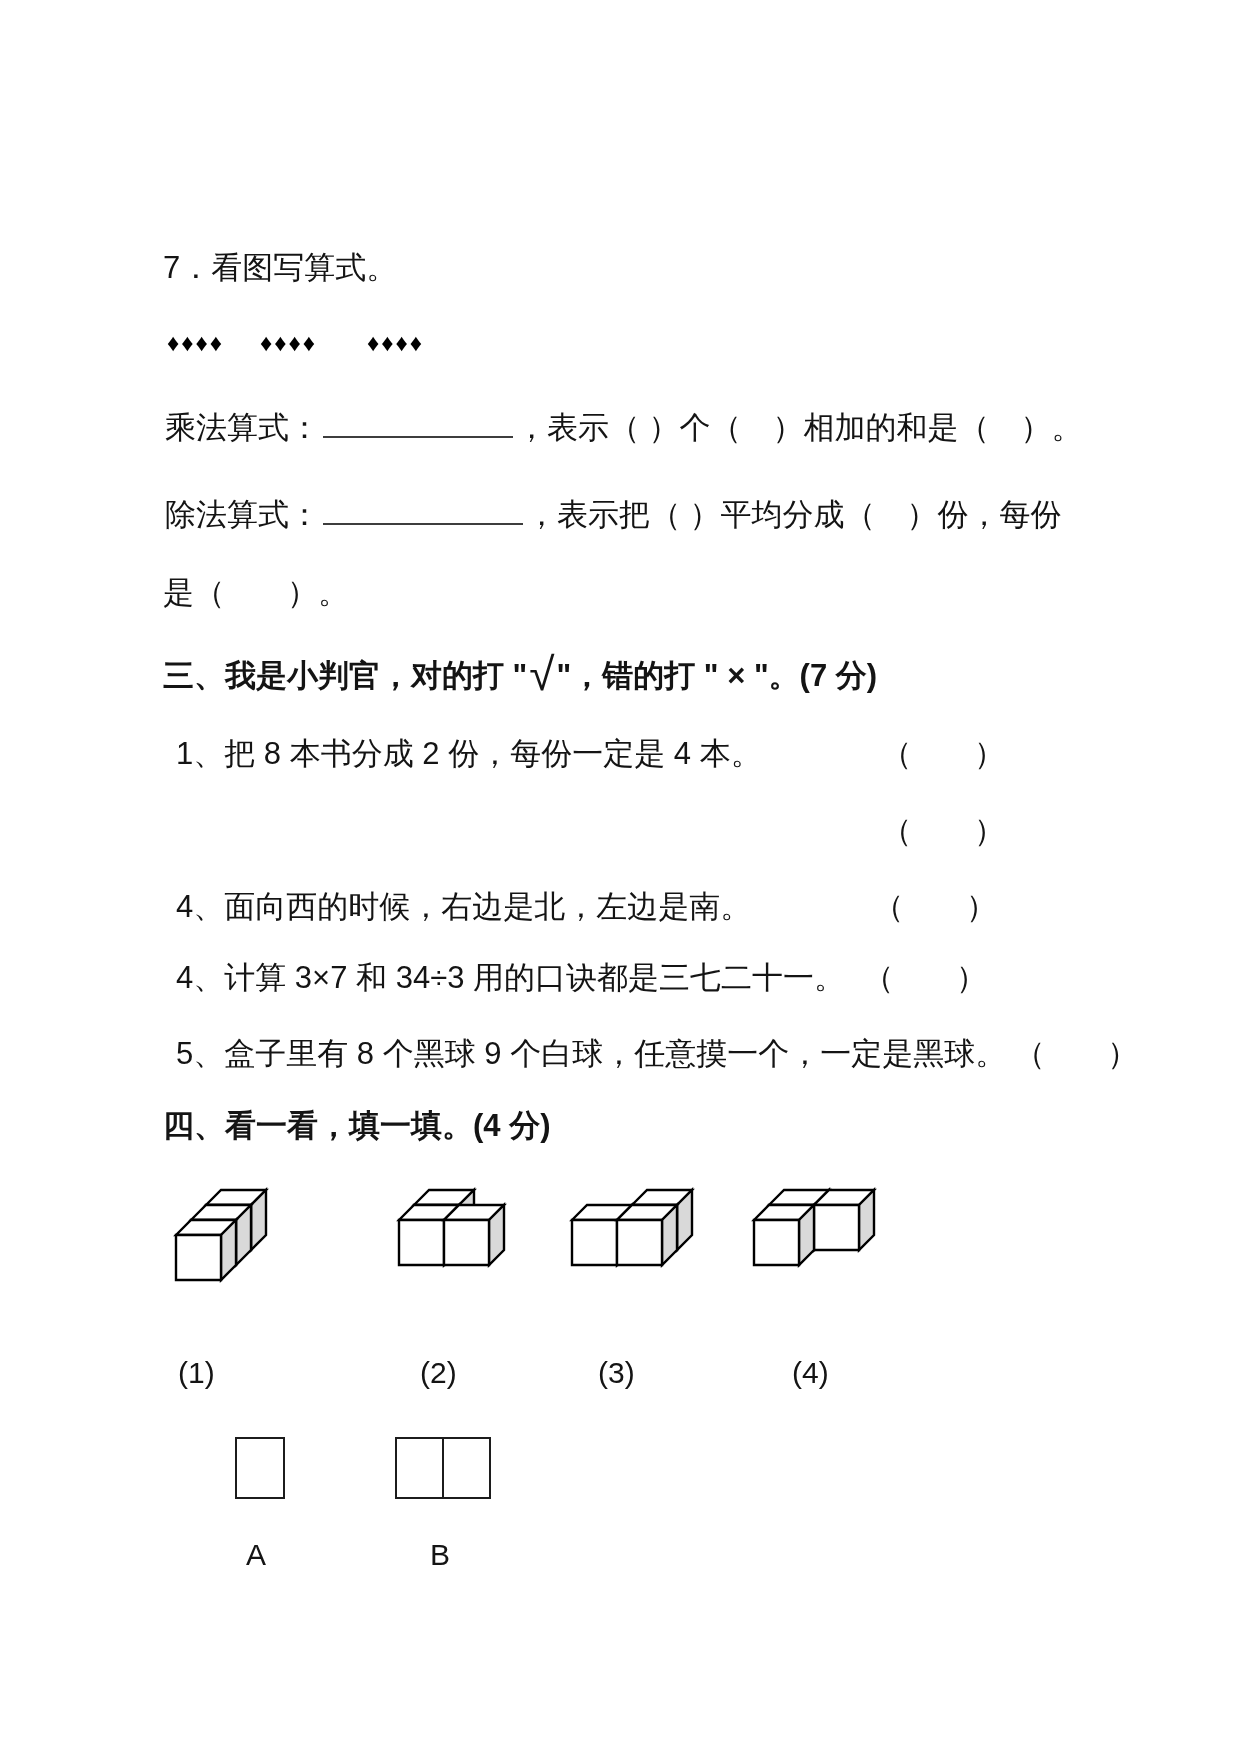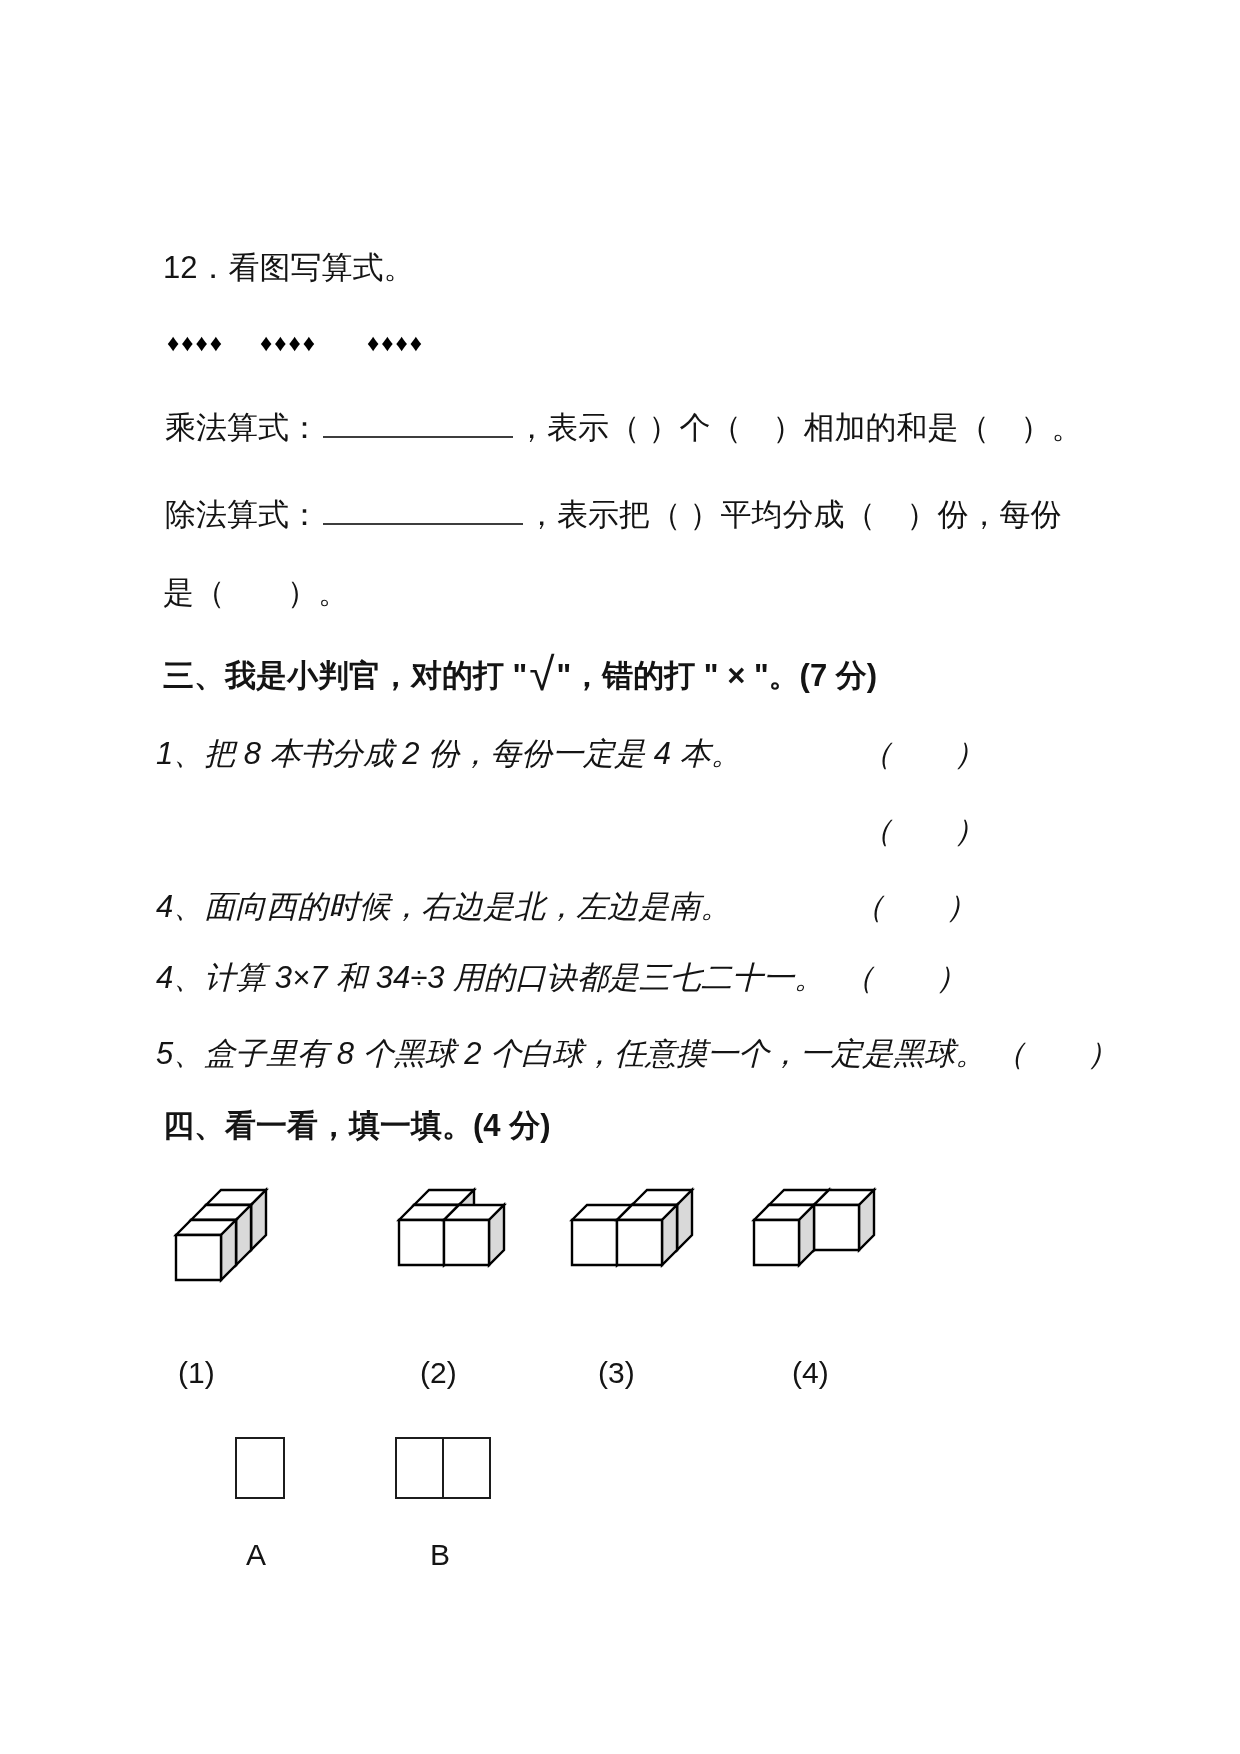--- a/index.html
+++ b/index.html
@@ -10,42 +10,42 @@
   .line{position:absolute;white-space:nowrap;font-size:31px;line-height:42px;}
   .bold{font-weight:700;}
   .star{font-size:29px;}
   .circle-sm{font-size:19px;position:relative;top:-4px;padding:0 1px;}
   .blank{display:inline-block;width:190px;height:30px;border-bottom:2px solid #3d3d3d;margin:0 3px;}
   .blank.div{width:200px;}
   .check{font-size:46px;font-weight:400;line-height:10px;position:relative;top:4px;padding:0 2px;}
   .diamonds{font-size:24px;letter-spacing:2px;color:#000;}
   .dg1{margin-right:36px;}
   .dg2{margin-right:50px;}
-  .item{left:156px;width:930px;font-style:italic;}
+  .item{left:176px;width:930px;}
   .item .ans{position:absolute;top:0;}
   .i1 .ans{left:705px;}
   .i2 .ans{left:705px;}
   .i3 .ans{left:697px;}
   .i4 .ans{left:687px;}
   .ans-inline{margin-left:8px;}
   .fig{position:absolute;top:1186px;}
   .fig svg{display:block;overflow:visible;}
   .figlabel{position:absolute;top:1356px;font-size:30px;white-space:nowrap;}
   .viewbox{position:absolute;top:1437px;height:58px;border:2px solid #1c1c1c;display:flex;background:#fff;}
   .viewcell{flex:1;}
   .viewcell + .viewcell{border-left:2px solid #1c1c1c;}
   .ablabel{position:absolute;top:1538px;font-size:30px;}
 </style>
 </head>
 <body>
 
 <div class="page">
 
 
-  <div class="line" style="left:163px;top:247px">12．看图写算式。</div>
+  <div class="line" style="left:163px;top:247px">7．看图写算式。</div>
 
   <div class="line diamonds" style="left:167px;top:322px">
     <span class="dg1">♦♦♦♦</span><span class="dg2">♦♦♦♦</span><span>♦♦♦♦</span>
   </div>
 
   <div class="line" style="left:165px;top:493px">
     <span>除法算式：</span><span class="blank div"></span><span>，表示把（ ）平均分成（　）份，每份</span>
   </div>
 
   <div class="line" style="left:165px;top:406px">
@@ -67,21 +67,21 @@
   </div>
   <div class="line item i3" style="top:886px">
     <span>4、面向西的时候，右边是北，左边是南。</span>
     <span class="ans">（　　）</span>
   </div>
   <div class="line item i4" style="top:957px">
     <span>4、计算 3×7 和 34÷3 用的口诀都是三七二十一。</span>
     <span class="ans">（　　）</span>
   </div>
   <div class="line item i5" style="top:1033px">
-    <span>5、盒子里有 8 个黑球 2 个白球，任意摸一个，一定是黑球。</span><span class="ans-inline">（　　）</span>
+    <span>5、盒子里有 8 个黑球 9 个白球，任意摸一个，一定是黑球。</span><span class="ans-inline">（　　）</span>
   </div>
 
   <div class="line bold" style="left:163px;top:1105px">四、看一看，填一填。(4 分)</div>
 
   <div class="fig" style="left:172px">
       <svg width="98" height="98">
         <polygon points="34,19 49,4 94,4 79,19" fill="#ffffff" stroke="#000000" stroke-width="2.4"></polygon>
         <polygon points="79,19 94,4 94,49 79,64" fill="#d9d9d9" stroke="#000000" stroke-width="2.4"></polygon>
         <polygon points="34,19 79,19 79,64 34,64" fill="#ffffff" stroke="#000000" stroke-width="2.4"></polygon>
         <polygon points="19,34 34,19 79,19 64,34" fill="#ffffff" stroke="#000000" stroke-width="2.4"></polygon>

